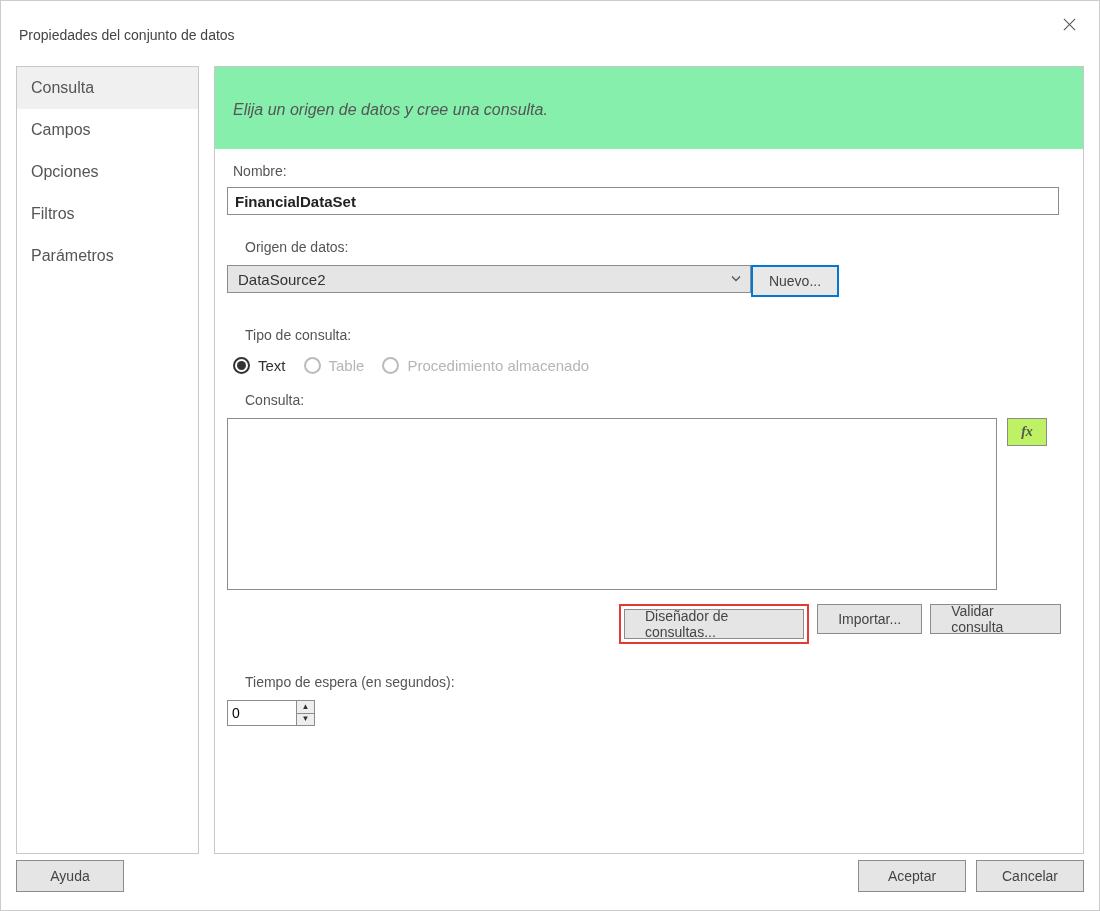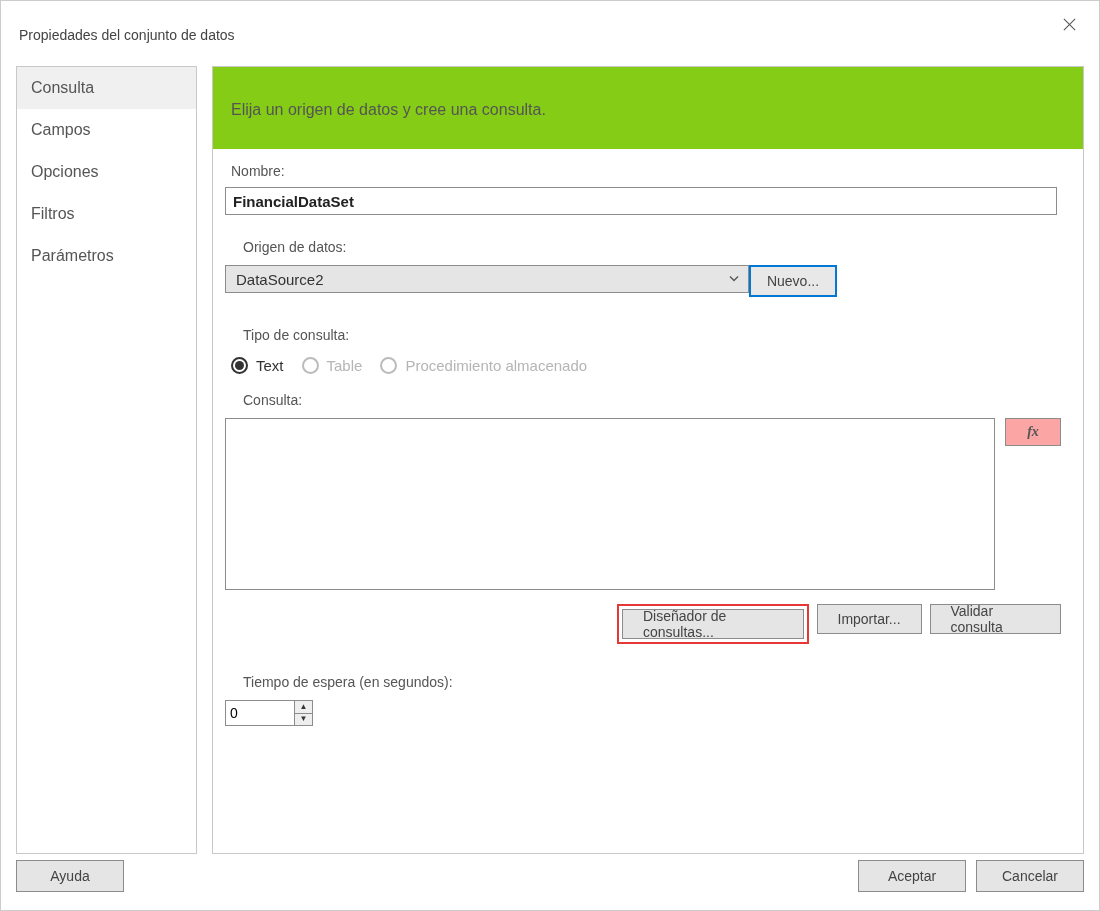--- a/index.html
+++ b/index.html
@@ -58,24 +58,25 @@
   .side-item.selected {
     background: #f0f0f0;
   }
   .main-panel {
     flex: 1;
     border: 1px solid #c8c8c8;
     background: #fff;
     position: relative;
   }
   .instruction-bar {
-    background: #84cc16;
+    background: #86efac;
     padding: 34px 18px 30px 18px;
     font-size: 16px;
     color: #555;
+    font-style: italic;
   }
   .form-area {
     padding: 14px 22px 18px 12px;
   }
   .label {
     font-size: 14px;
     color: #555;
     margin-bottom: 8px;
     margin-left: 6px;
   }
@@ -170,23 +171,23 @@
     height: 172px;
     border: 1px solid #8c8c8c;
     background: #fff;
     resize: none;
     font-family: inherit;
     font-size: 14px;
     padding: 4px;
     overflow-y: scroll;
   }
   .fx-btn {
-    width: 56px; height: 28px;
-    border: 1px solid #8c8c8c;
-    background: #fca5a5;
+    width: 40px; height: 28px;
+    border: 1px solid #8c8c8c;
+    background: #bef264;
     display:flex; align-items:center; justify-content:center;
     font-family: "Georgia", serif;
     font-style: italic;
     font-weight: bold;
     font-size: 14px;
     color: #555;
     cursor:pointer;
   }
 
   .action-row {

